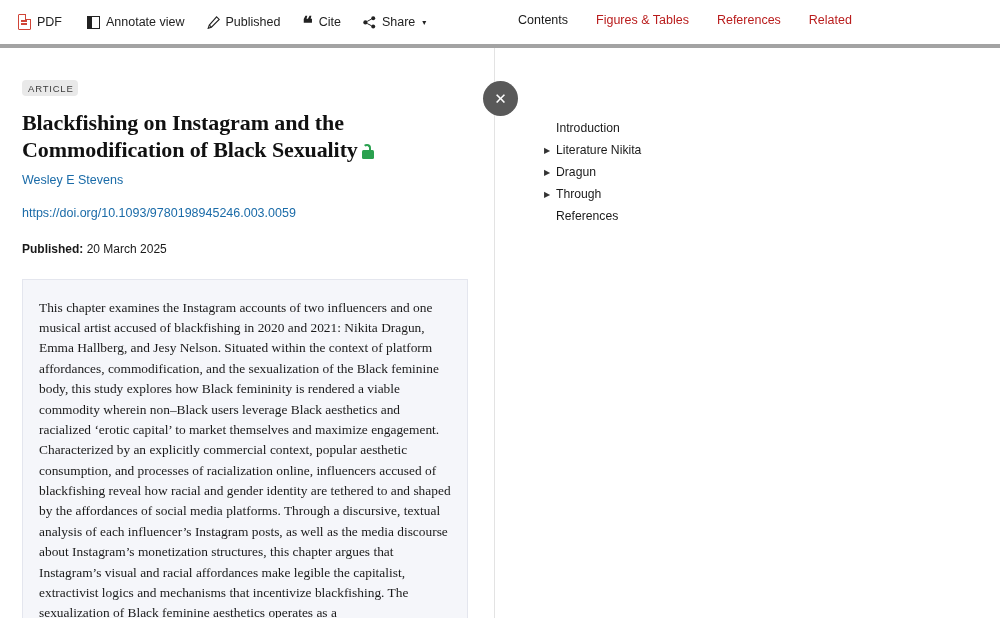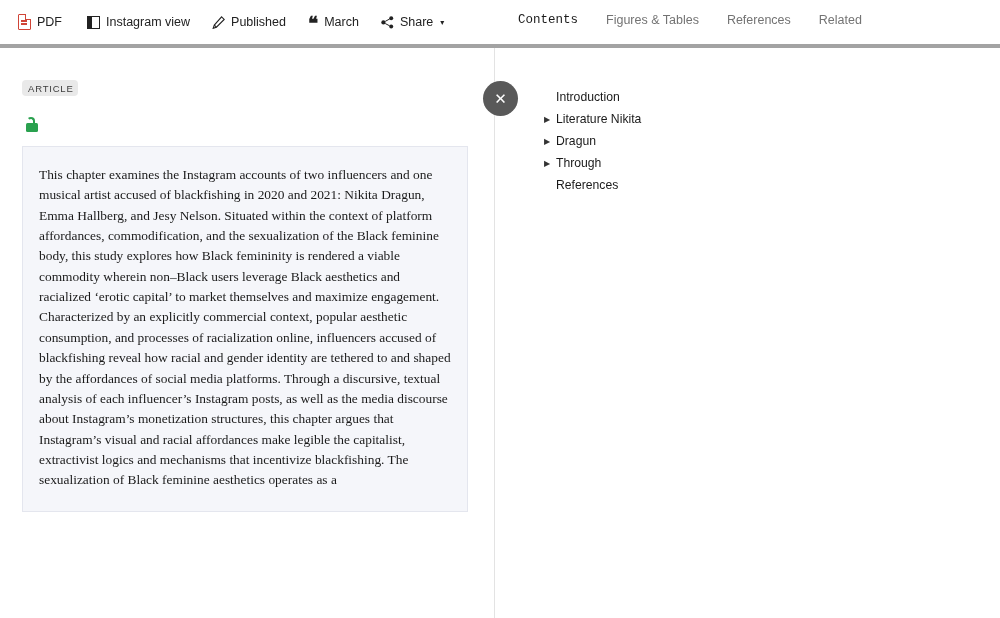--- a/index.html
+++ b/index.html
@@ -106,27 +106,27 @@
     position: absolute;
     left: 518px;
     top: 0;
     height: 39px;
     display: flex;
     align-items: center;
     gap: 0;
   }
   .nav-tab {
     font-size: 12.5px;
-    color: #737373;
+    color: #b91c1c;
     padding: 0 14px;
     cursor: pointer;
     white-space: nowrap;
   }
   .nav-tab.active { color: #1a1a1a; }
-  .nav-tab:first-child { padding-left: 0; font-family: Liberation Mono, monospace; }
+  .nav-tab:first-child { padding-left: 0; }
 
   
   .close-btn {
     position: absolute;
     left: 483px;
     top: 33px;
     width: 35px;
     height: 35px;
     border-radius: 50%;
     background: #595959;
@@ -261,21 +261,21 @@
     width: 11px;
     height: 4px;
     background: #bdbdbd;
     border-radius: 2px;
   }
 
   
   .toc {
     position: absolute;
     left: 540px;
-    top: 41px;
+    top: 72px;
     width: 330px;
   }
   .toc-row {
     display: flex;
     align-items: flex-start;
     height: 22px;
     font-size: 12.2px;
     color: #1a1a1a;
     cursor: pointer;
   }
@@ -295,36 +295,36 @@
 
 <div class="toolbar">
 
   <div class="tb-item">
     <span class="ico-pdf"></span>
     <span class="tb-label">PDF</span>
   </div>
 
   <div class="tb-item">
     <span class="ico-view"></span>
-    <span class="tb-label">Instagram view</span>
+    <span class="tb-label">Annotate view</span>
   </div>
 
   <div class="tb-item">
     <span class="ico-pencil">
       <svg width="13" height="13" viewBox="0 0 13 13" aria-hidden="true">
         <path d="M9.6 0.8 L12.2 3.4 L4.4 11.2 L1.2 12.3 L2.3 9.1 Z" fill="none" stroke="#222" stroke-width="1.1"></path>
         <path d="M2.3 9.1 L4.4 11.2" stroke="#222" stroke-width="1.1"></path>
       </svg>
     </span>
     <span class="tb-label">Published</span>
   </div>
 
   <div class="tb-item">
     <span class="ico-quote">❝</span>
-    <span class="tb-label">March</span>
+    <span class="tb-label">Cite</span>
   </div>
 
   <div class="tb-item">
     <span class="ico-share">
       <svg width="13" height="13" viewBox="0 0 13 13" aria-hidden="true">
         <circle cx="10.2" cy="2.2" r="2" fill="#222"></circle>
         <circle cx="10.2" cy="10.6" r="2" fill="#222"></circle>
         <circle cx="2.4" cy="6.4" r="2.1" fill="#222"></circle>
         <path d="M4.2 5.4 L8.6 3.0 M4.2 7.5 L8.6 9.8" stroke="#222" stroke-width="1"></path>
       </svg>
@@ -344,25 +344,31 @@
 <div class="body-wrap">
 
   <button class="close-btn">
     <span>✕</span>
   </button>
 
   <div class="article">
     <div class="badge-article">ARTICLE</div>
 
     <h1 class="title">
-      <span class="oa-lock"><span class="shackle"></span><span class="body"></span></span>
+      <span>Blackfishing on Instagram and the Commodification of Black Sexuality</span><span class="oa-lock"><span class="shackle"></span><span class="body"></span></span>
     </h1>
 
-
-
+    <div class="author">Wesley E Stevens</div>
+
+    <div class="doi">https://doi.org/10.1093/9780198945246.003.0059</div>
+
+    <div class="pubrow">
+      <b>Published:</b>
+      <span>20 March 2025</span>
+    </div>
 
     <div class="abstract-box">
       <p class="abstract-text">This chapter examines the Instagram accounts of two influencers and one musical artist accused of blackfishing in 2020 and 2021: Nikita Dragun, Emma Hallberg, and Jesy Nelson. Situated within the context of platform affordances, commodification, and the sexualization of the Black feminine body, this study explores how Black femininity is rendered a viable commodity wherein non–Black users leverage Black aesthetics and racialized ‘erotic capital’ to market themselves and maximize engagement. Characterized by an explicitly commercial context, popular aesthetic consumption, and processes of racialization online, influencers accused of blackfishing reveal how racial and gender identity are tethered to and shaped by the affordances of social media platforms. Through a discursive, textual analysis of each influencer’s Instagram posts, as well as the media discourse about Instagram’s monetization structures, this chapter argues that Instagram’s visual and racial affordances make legible the capitalist, extractivist logics and mechanisms that incentivize blackfishing. The sexualization of Black feminine aesthetics operates as a</p>
     </div>
   </div>
 
   <div class="pane-divider"></div>
   <div class="pane-scroll-thumb"></div>
 
   <div class="toc">

